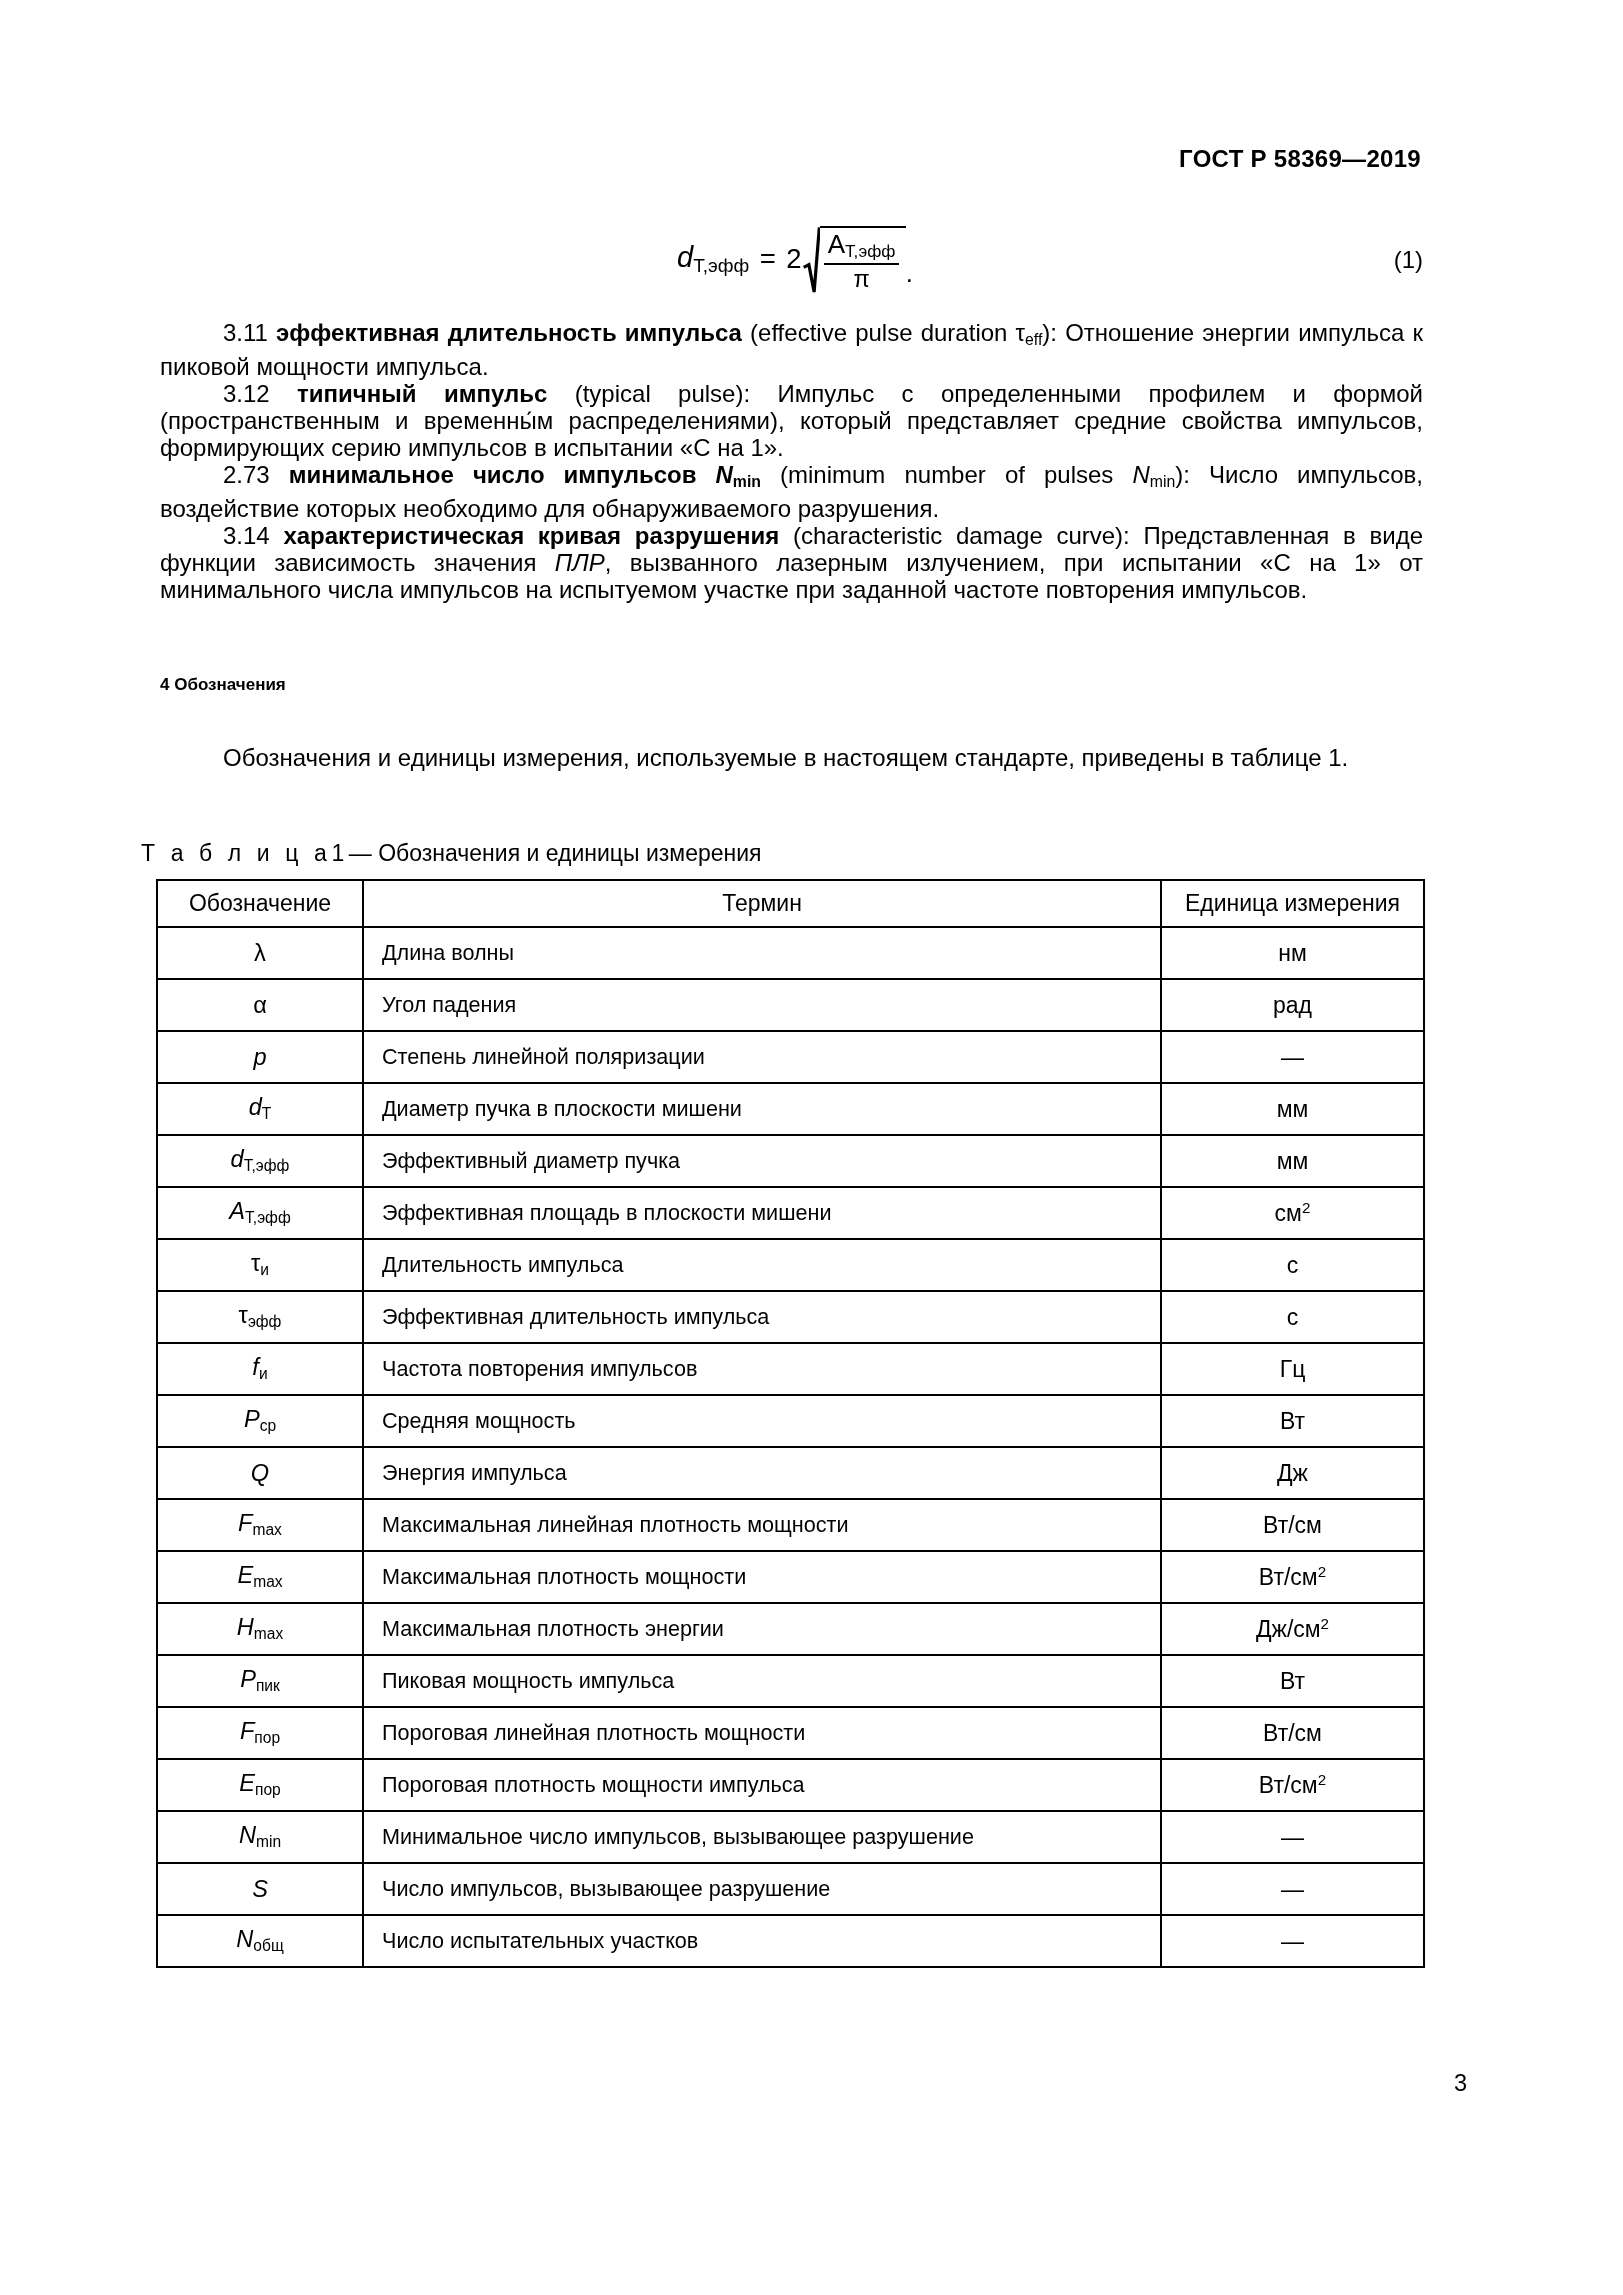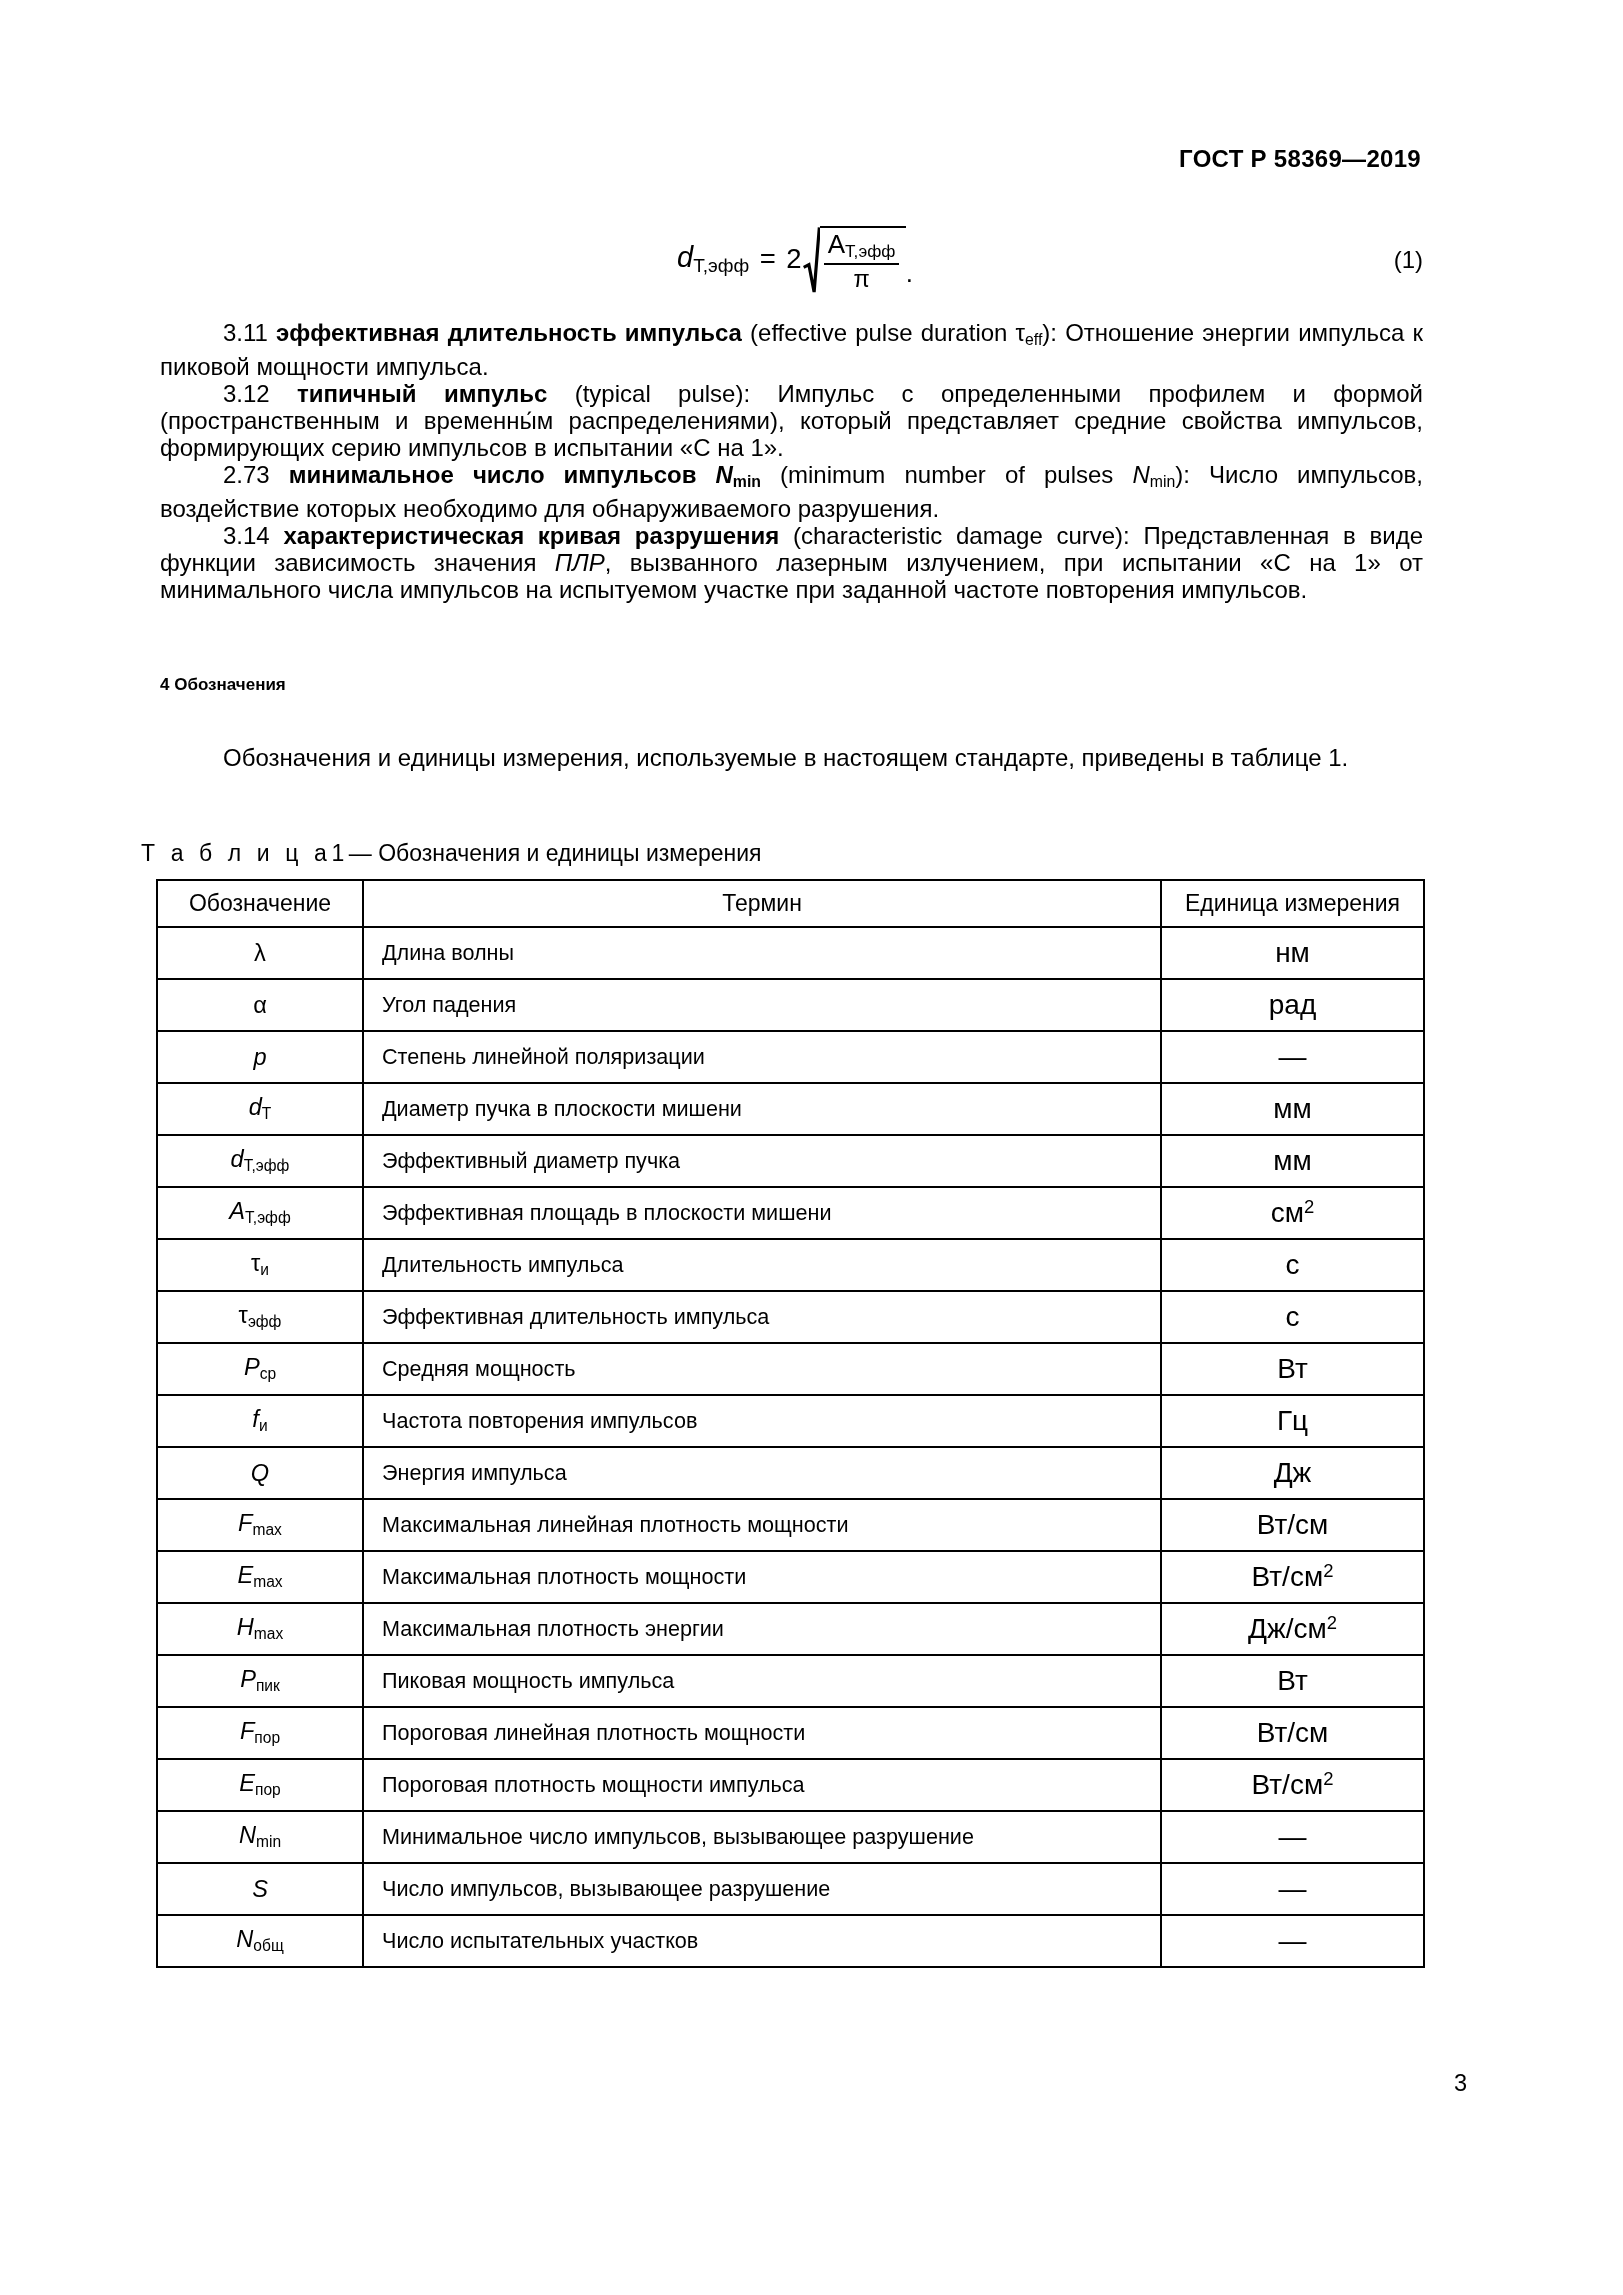--- a/index.html
+++ b/index.html
@@ -189,21 +189,21 @@
     text-align: center;
     font-size: 23.6px;
   }
   .sym-table td.term {
     text-align: left;
     padding-left: 18px;
     font-size: 21.6px;
   }
   .sym-table td.unit {
     text-align: center;
-    font-size: 28px;
+    font-size: 23px;
   }
   .sym-table td.unit sup {
     font-size: 0.66em;
     vertical-align: 0.5em;
   }
 
   
   .page-number {
     position: absolute;
     right: 157px;
@@ -309,30 +309,30 @@
           <td class="sym"><span>τ<sub class="sc">и</sub></span></td>
           <td class="term">Длительность импульса</td>
           <td class="unit">с</td>
         </tr>
         <tr>
           <td class="sym"><span>τ<sub class="sc">эфф</sub></span></td>
           <td class="term">Эффективная длительность импульса</td>
           <td class="unit">с</td>
         </tr>
         <tr>
+          <td class="sym"><span style="font-style: italic;">f<sub class="sc">и</sub></span></td>
+          <td class="term">Частота повторения импульсов</td>
+          <td class="unit">Гц</td>
+        </tr>
+        <tr>
           <td class="sym"><span style="font-style: italic;">P<sub class="sc">ср</sub></span></td>
           <td class="term">Средняя мощность</td>
           <td class="unit">Вт</td>
         </tr>
         <tr>
-          <td class="sym"><span style="font-style: italic;">f<sub class="sc">и</sub></span></td>
-          <td class="term">Частота повторения импульсов</td>
-          <td class="unit">Гц</td>
-        </tr>
-        <tr>
           <td class="sym"><span style="font-style: italic;">Q</span></td>
           <td class="term">Энергия импульса</td>
           <td class="unit">Дж</td>
         </tr>
         <tr>
           <td class="sym"><span style="font-style: italic;">F<sub class="sc">max</sub></span></td>
           <td class="term">Максимальная линейная плотность мощности</td>
           <td class="unit">Вт/см</td>
         </tr>
         <tr>

